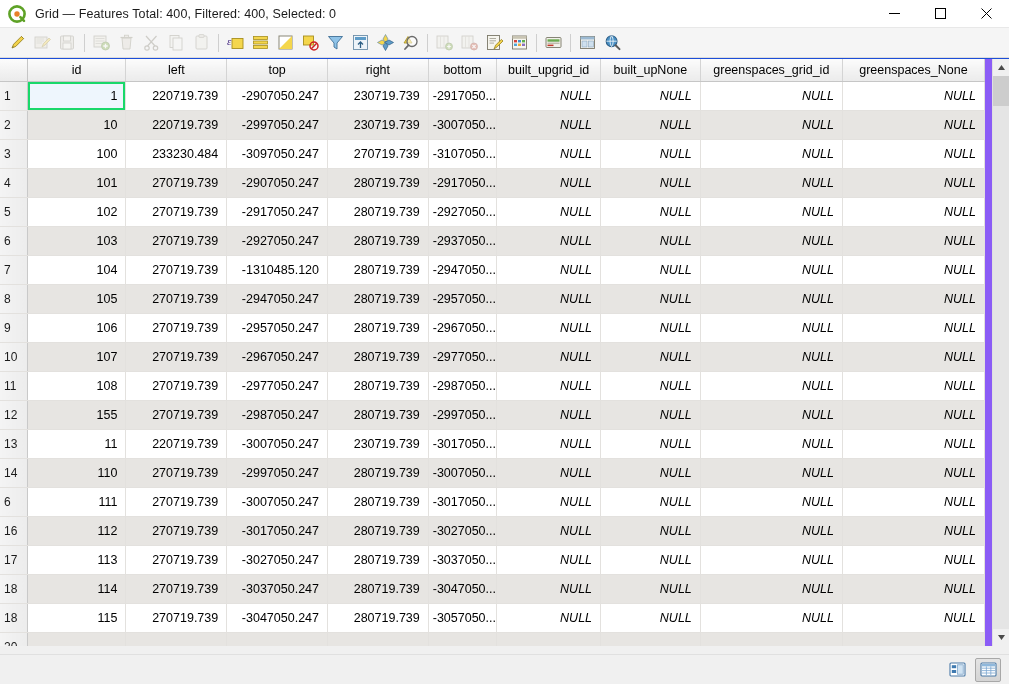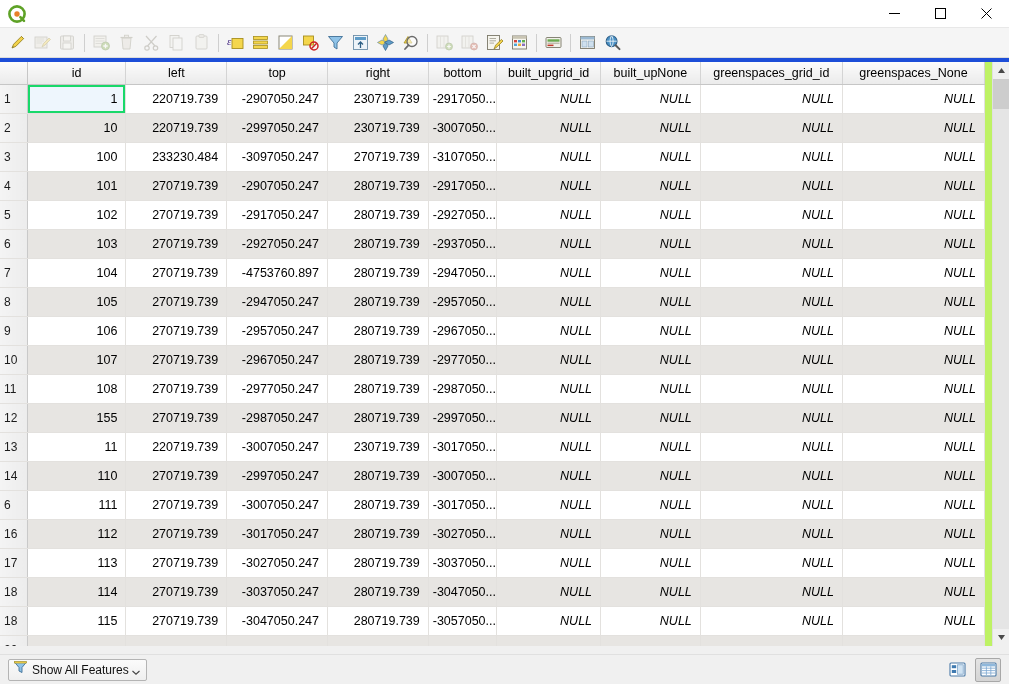--- a/index.html
+++ b/index.html
@@ -53,22 +53,22 @@
   .tb-btn.off { opacity: 0.32; }
   .tb-sep {
     width: 1px; height: 18px; background: #cfcfcf;
     margin: 0 4px; flex: 0 0 1px;
   }
 
   
   .table-area {
     flex: 1 1 auto;
     display: flex;
-    background: #bef264;
-    border-top: 4px solid #1d4ed8;
+    background: #8b5cf6;
+    border-top: 1px solid #1d4ed8;
     overflow: hidden;
     position: relative;
   }
   .table-scroll {
     flex: 1 1 auto;
     overflow: hidden;
     position: relative;
   }
   table.grid {
     border-collapse: collapse;
@@ -200,20 +200,21 @@
 <div class="window">
 
   <div class="titlebar">
     <span class="app-icon">
       <svg width="18" height="18" viewBox="0 0 18 18">
         <circle cx="9" cy="9" r="7.6" fill="none" stroke="#5ea226" stroke-width="2.6"></circle>
         <path d="M12.4 12.2 L16 15.8" stroke="#5ea226" stroke-width="2.6" stroke-linecap="round"></path>
         <circle cx="9" cy="9" r="2.7" fill="#e8802a"></circle>
       </svg>
     </span>
+    <span class="title-text">Grid — Features Total: 400, Filtered: 400, Selected: 0</span>
     <div class="win-btns">
       <div class="win-btn">
         <svg width="11" height="11" viewBox="0 0 11 11">
             <path d="M0 5.5 H11" stroke="#000" stroke-width="1"></path>
           </svg>
       </div>
       <div class="win-btn">
         <svg width="11" height="11" viewBox="0 0 11 11">
             <rect x="0.5" y="0.5" width="10" height="10" fill="none" stroke="#000" stroke-width="1"></rect>
           </svg>
@@ -527,21 +528,21 @@
               <td>-2937050....</td>
               <td class="null">NULL</td>
               <td class="null">NULL</td>
               <td class="null">NULL</td>
               <td class="null">NULL</td>
             </tr>
             <tr class="odd">
               <td class="rowhdr">7</td>
               <td>104</td>
               <td>270719.739</td>
-              <td>-4753760.897</td>
+              <td>-1310485.120</td>
               <td>280719.739</td>
               <td>-2947050....</td>
               <td class="null">NULL</td>
               <td class="null">NULL</td>
               <td class="null">NULL</td>
               <td class="null">NULL</td>
             </tr>
             <tr class="even">
               <td class="rowhdr">8</td>
               <td>105</td>
@@ -718,34 +719,20 @@
           </svg>
       </div>
     </div>
   </div>
 
   <div class="hscroll-wrap">
     <div class="hthumb"></div>
   </div>
 
   <div class="statusbar">
-    <div class="filter-btn">
-      <span>
-        <svg width="15" height="15" viewBox="0 0 15 15">
-          <path d="M1.5 2 H13.5 L9 7.5 V12.5 L6 11 V7.5 Z" fill="#8fc3e8" stroke="#3f6f96" stroke-width="0.9"></path>
-          <rect x="1.5" y="1.5" width="12" height="1.6" fill="#f2d24b" stroke="#a78f1e" stroke-width="0.5"></rect>
-        </svg>
-      </span>
-      <span class="filter-label">Show All Features</span>
-      <span class="caret-dn">
-        <svg width="8" height="5" viewBox="0 0 8 5">
-            <path d="M0.5 1 L4 4.2 L7.5 1" fill="none" stroke="#444" stroke-width="1.1"></path>
-          </svg>
-      </span>
-    </div>
 
     <div class="status-right">
       <div class="view-btn">
         <svg width="17" height="15" viewBox="0 0 17 15">
           <rect x="1" y="1" width="15" height="13" rx="1" fill="#ffffff" stroke="#4a7aa8" stroke-width="1.1"></rect>
           <rect x="2.8" y="3.2" width="4.4" height="3" fill="#3f7ab0"></rect>
           <rect x="2.8" y="8" width="4.4" height="3" fill="#3f7ab0"></rect>
           <rect x="8.6" y="2.8" width="5.6" height="9.4" fill="#cfe2f2" stroke="#6f9cc4" stroke-width="0.7"></rect>
         </svg>
       </div>

